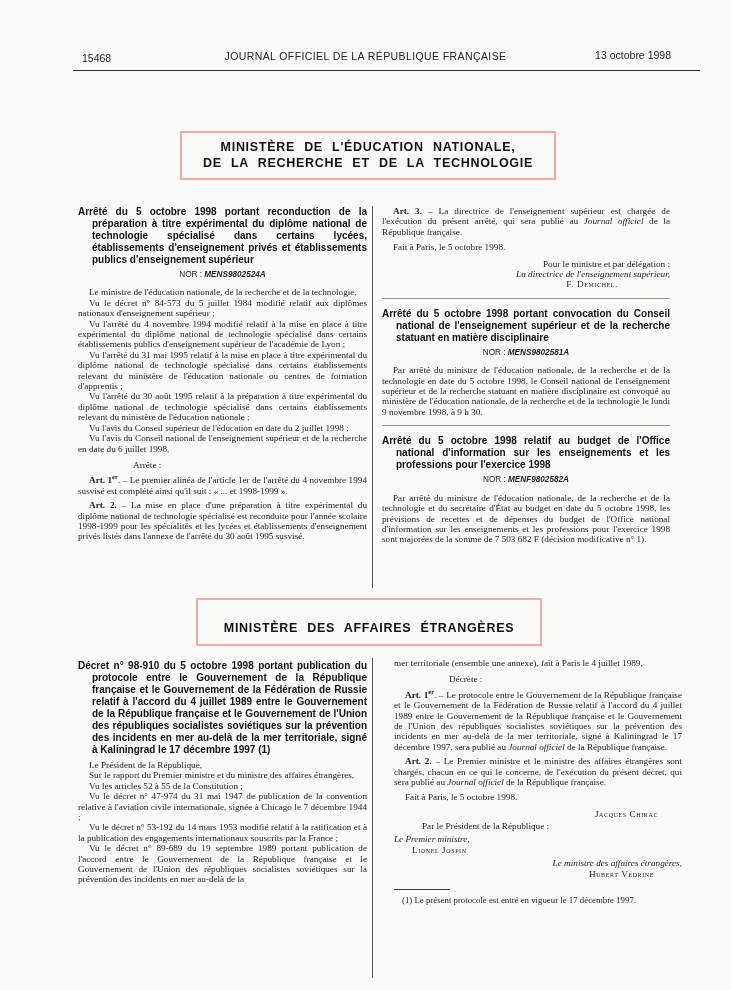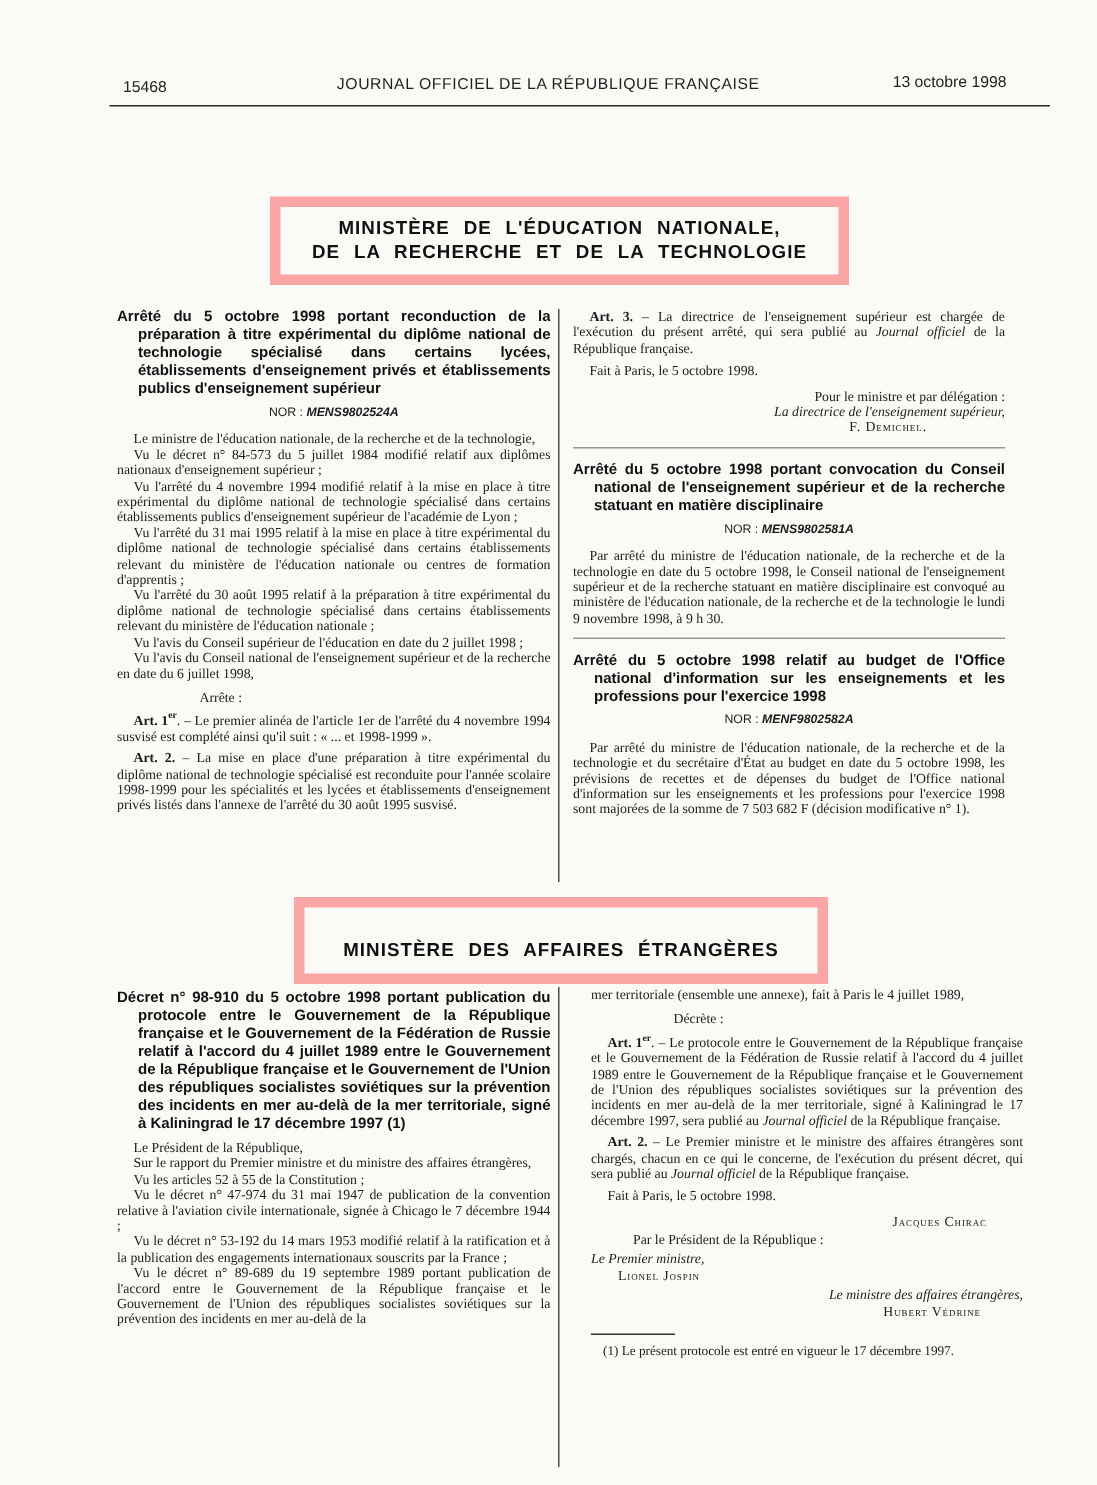--- a/index.html
+++ b/index.html
@@ -16,21 +16,21 @@
 
   
   .hdr { font-family:"Liberation Sans", sans-serif; font-size:10.5px; color:#222; }
   #hdr-pageno { left:82px; top:52px; }
   #hdr-title  { left:0; right:0; top:50px; text-align:center; letter-spacing:.4px; }
   #hdr-date   { right:60px; top:49px; }
   #hdr-rule   { left:73px; top:70px; width:627px; border-top:1.5px solid #2a2a2a; }
 
   
   .mbox {
-    border:7px solid #fca5a5;
+    border:2px solid #fca5a5;
     background:transparent;
     text-align:center;
     font-family:"Liberation Sans", sans-serif;
     font-weight:bold;
     font-size:12.5px;
     line-height:16px;
     letter-spacing:.7px;
     word-spacing:5px;
     color:#111;
   }

